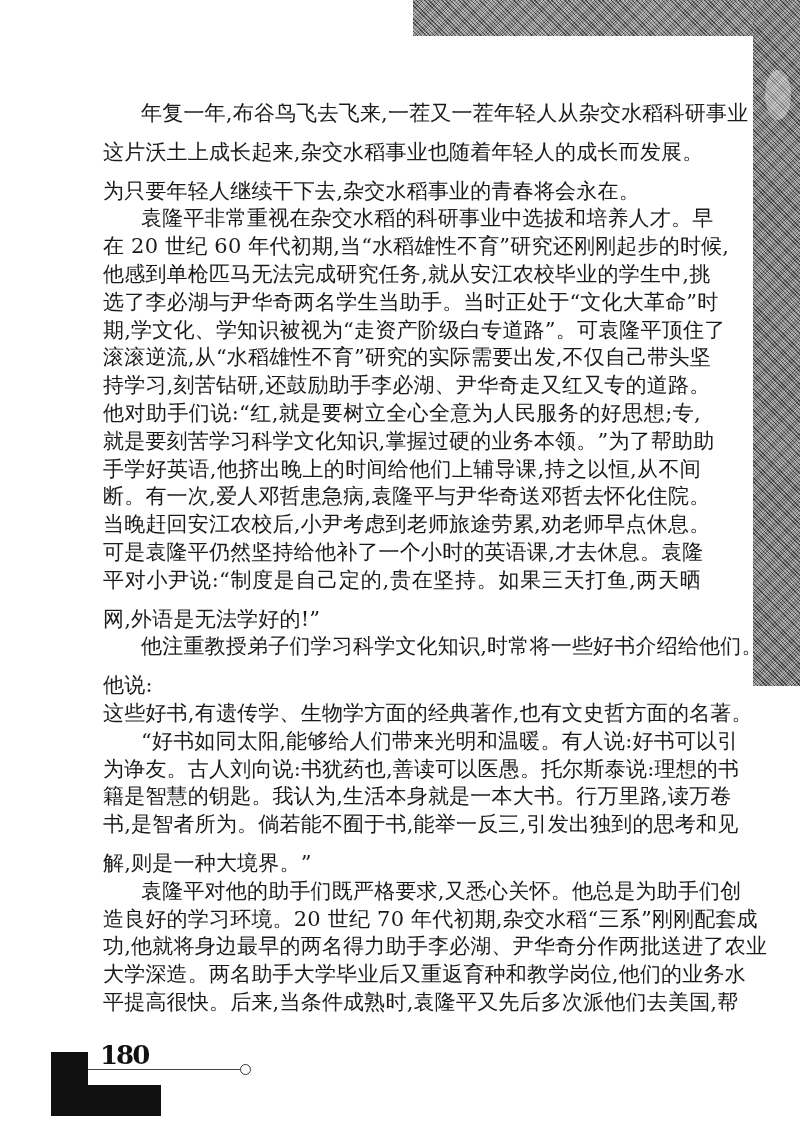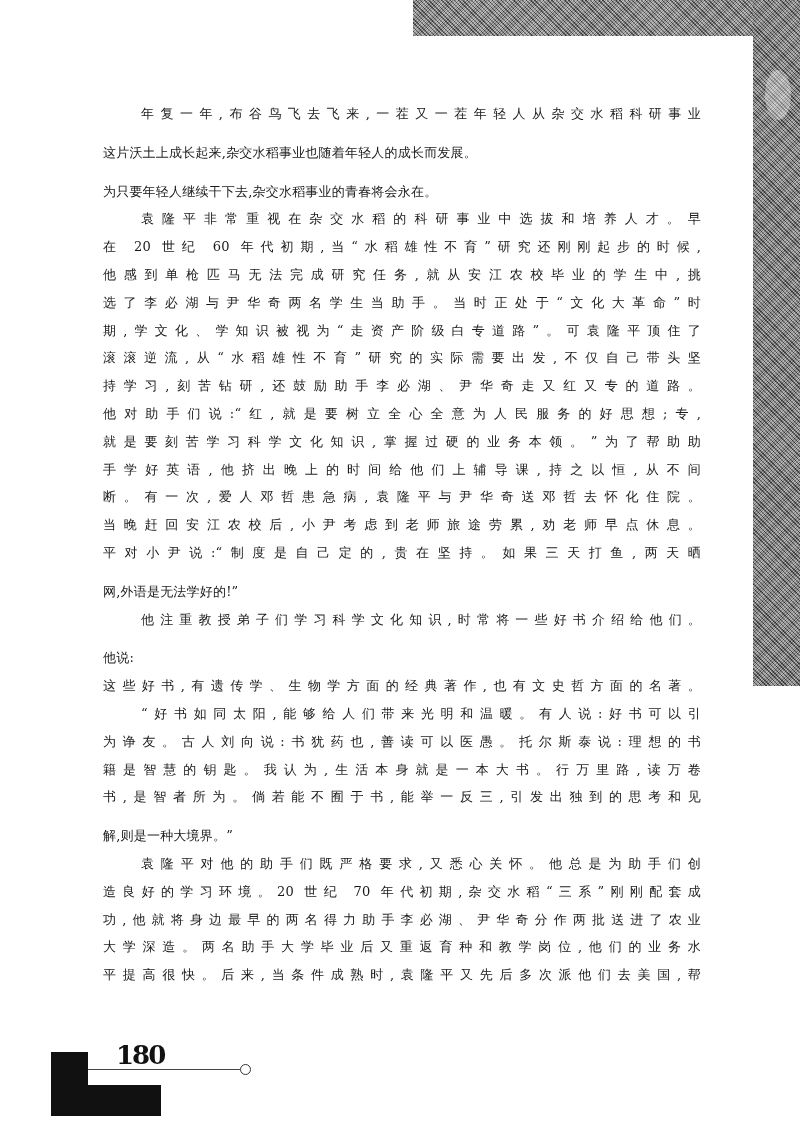--- a/index.html
+++ b/index.html
@@ -27,36 +27,36 @@
   .border-right::after {
     content: ""; position: absolute; left: 12px; top: 70px; width: 26px; height: 50px;
     border-radius: 50%; background: rgba(255,255,255,0.35);
   }
 
   .text-block {
     position: absolute; left: 103px; top: 100px; width: 598px;
   }
   .line {
     height: 27.8px; line-height: 27.8px;
-    font-size: 13px; white-space: nowrap;
+    font-size: 21px; white-space: nowrap;
     text-align: justify; text-align-last: justify;
     letter-spacing: 0.2px;
   }
   .line.last { text-align-last: left; margin-top: 11px; }
   .line.indent { padding-left: 38px; }
 
   
   .page-block-top {
     position: absolute; left: 51px; top: 1052px; width: 37px; height: 34px; background: #111;
   }
   .page-block-bottom {
     position: absolute; left: 51px; top: 1085px; width: 110px; height: 31px; background: #111;
   }
   .page-number {
-    position: absolute; left: 116px; top: 1040px;
+    position: absolute; left: 100px; top: 1040px;
     font-family: "DejaVu Serif", "Liberation Serif", serif;
     font-weight: bold; font-size: 26px; letter-spacing: -2px; color: #111;
   }
   .page-rule {
     position: absolute; left: 88px; top: 1069px; width: 152px; height: 0;
     border-top: 1.5px solid #444;
   }
   .page-circle {
     position: absolute; left: 240px; top: 1064px; width: 9px; height: 9px;
     border: 1.2px solid #333; border-radius: 50%; background: #fff;
@@ -82,20 +82,21 @@
     <div class="line">他感到单枪匹马无法完成研究任务,就从安江农校毕业的学生中,挑</div>
     <div class="line">选了李必湖与尹华奇两名学生当助手。当时正处于“文化大革命”时</div>
     <div class="line">期,学文化、学知识被视为“走资产阶级白专道路”。可袁隆平顶住了</div>
     <div class="line">滚滚逆流,从“水稻雄性不育”研究的实际需要出发,不仅自己带头坚</div>
     <div class="line">持学习,刻苦钻研,还鼓励助手李必湖、尹华奇走又红又专的道路。</div>
     <div class="line">他对助手们说:“红,就是要树立全心全意为人民服务的好思想;专,</div>
     <div class="line">就是要刻苦学习科学文化知识,掌握过硬的业务本领。”为了帮助助</div>
     <div class="line">手学好英语,他挤出晚上的时间给他们上辅导课,持之以恒,从不间</div>
     <div class="line">断。有一次,爱人邓哲患急病,袁隆平与尹华奇送邓哲去怀化住院。</div>
     <div class="line">当晚赶回安江农校后,小尹考虑到老师旅途劳累,劝老师早点休息。</div>
+    <div class="line">可是袁隆平仍然坚持给他补了一个小时的英语课,才去休息。袁隆</div>
     <div class="line">平对小尹说:“制度是自己定的,贵在坚持。如果三天打鱼,两天晒</div>
     <div class="line last">网,外语是无法学好的!”</div>
     <div class="line indent">他注重教授弟子们学习科学文化知识,时常将一些好书介绍给他们。</div>
     <div class="line last">他说:</div>
     <div class="line">这些好书,有遗传学、生物学方面的经典著作,也有文史哲方面的名著。</div>
     <div class="line indent">“好书如同太阳,能够给人们带来光明和温暖。有人说:好书可以引</div>
     <div class="line">为诤友。古人刘向说:书犹药也,善读可以医愚。托尔斯泰说:理想的书</div>
     <div class="line">籍是智慧的钥匙。我认为,生活本身就是一本大书。行万里路,读万卷</div>
     <div class="line">书,是智者所为。倘若能不囿于书,能举一反三,引发出独到的思考和见</div>
     <div class="line last">解,则是一种大境界。”</div>

